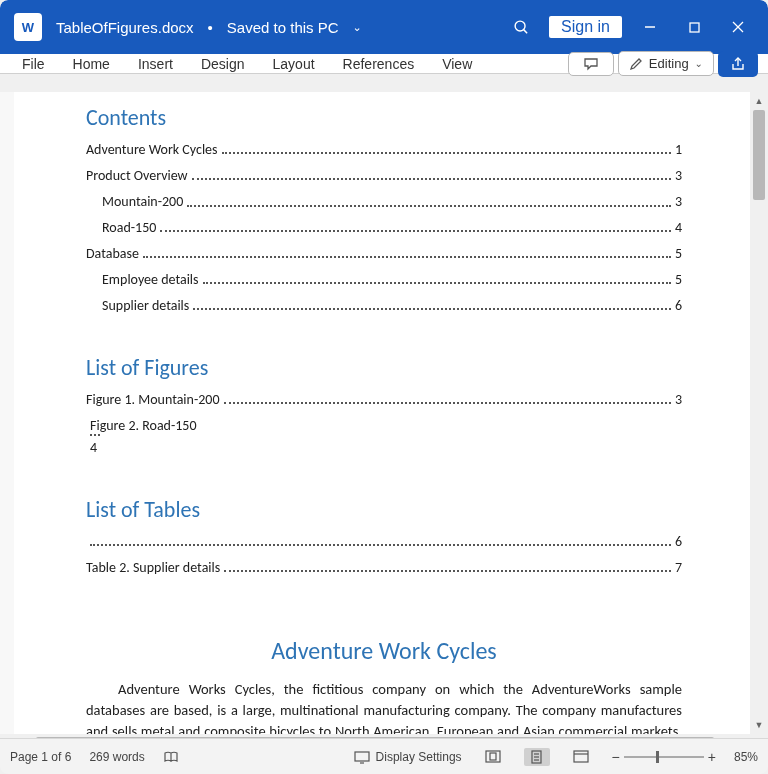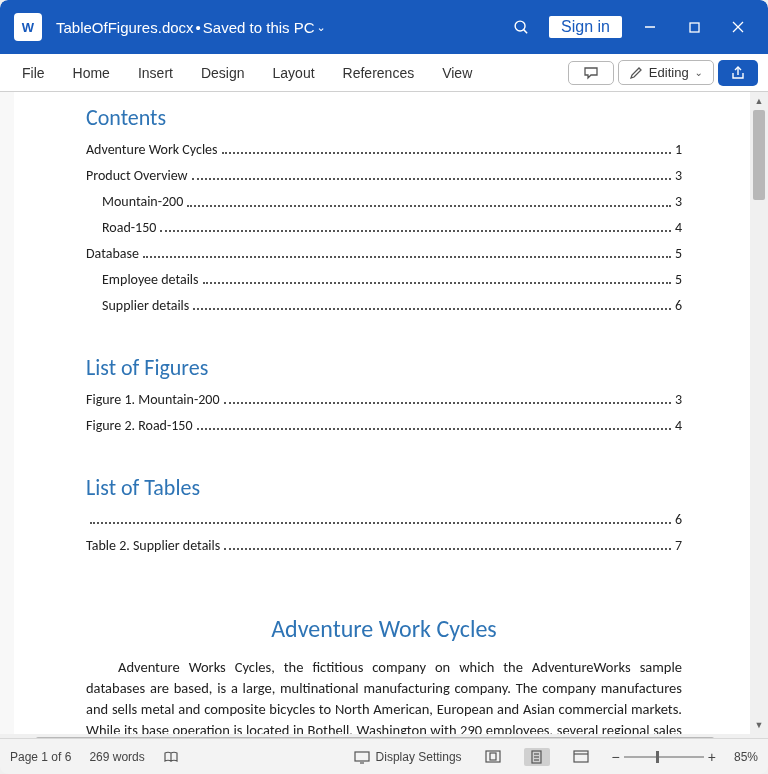--- a/index.html
+++ b/index.html
@@ -32,21 +32,21 @@
     justify-content: center;
     color: #185ABD;
     font-weight: bold;
     font-size: 13px;
     margin: 0 14px 0 6px;
   }
   .titlebar .title {
     font-size: 15px;
     display: flex;
     align-items: center;
-    gap: 2px;
+    gap: 14px;
   }
   .titlebar .spacer { flex: 1; }
   .titlebar .tbbtn {
     width: 44px;
     height: 40px;
     display: flex;
     align-items: center;
     justify-content: center;
     color: #fff;
     font-size: 14px;
@@ -55,21 +55,21 @@
     background: #fff;
     color: #185ABD;
     font-size: 16px;
     padding: 2px 12px;
     border-radius: 2px;
     margin: 0 6px;
   }
   
   .ribbon {
     background: #fff;
-    height: 38px;
+    height: 20px;
     display: flex;
     align-items: center;
     border-bottom: 1px solid #d0d0d0;
     padding: 0 10px;
     gap: 4px;
   }
   .ribbon .tab {
     padding: 6px 12px;
     font-size: 14px;
     color: #333;
@@ -371,21 +371,21 @@
     </div>
 
     <div class="section">
       <div class="heading">List of Figures</div>
       <div class="toc">
         <div class="toc-row">
             <span class="toc-label">Figure 1. Mountain-200</span>
             <span class="toc-leader"></span>
             <span class="toc-page">3</span>
           </div>
-        <div class="toc-row" style="margin-bottom:0;">
+        <div class="toc-row" style="margin-bottom:0;flex-direction:column;">
             <span class="toc-label">Figure 2. Road-150</span>
             <span class="toc-leader"></span>
             <span class="toc-page">4</span>
           </div>
       </div>
     </div>
 
     <div class="section">
       <div class="heading">List of Tables</div>
       <div class="toc">

